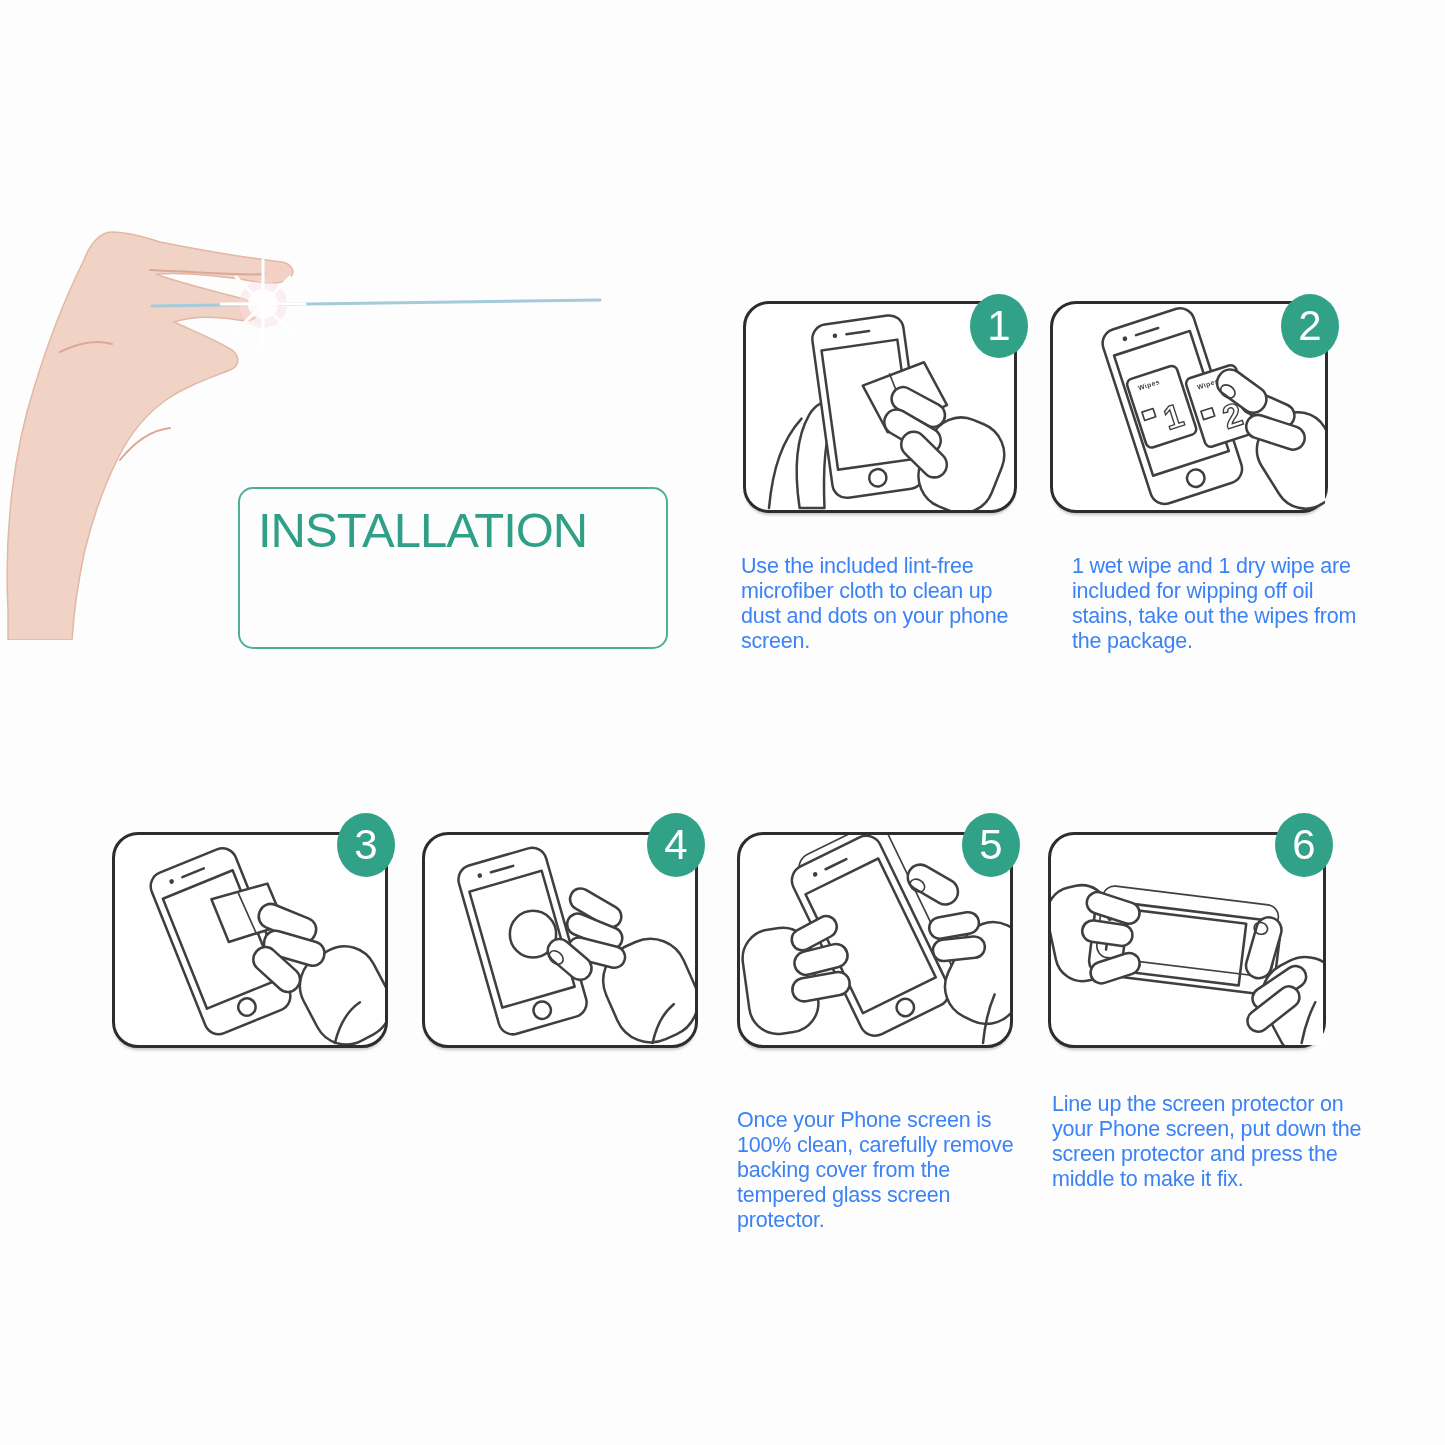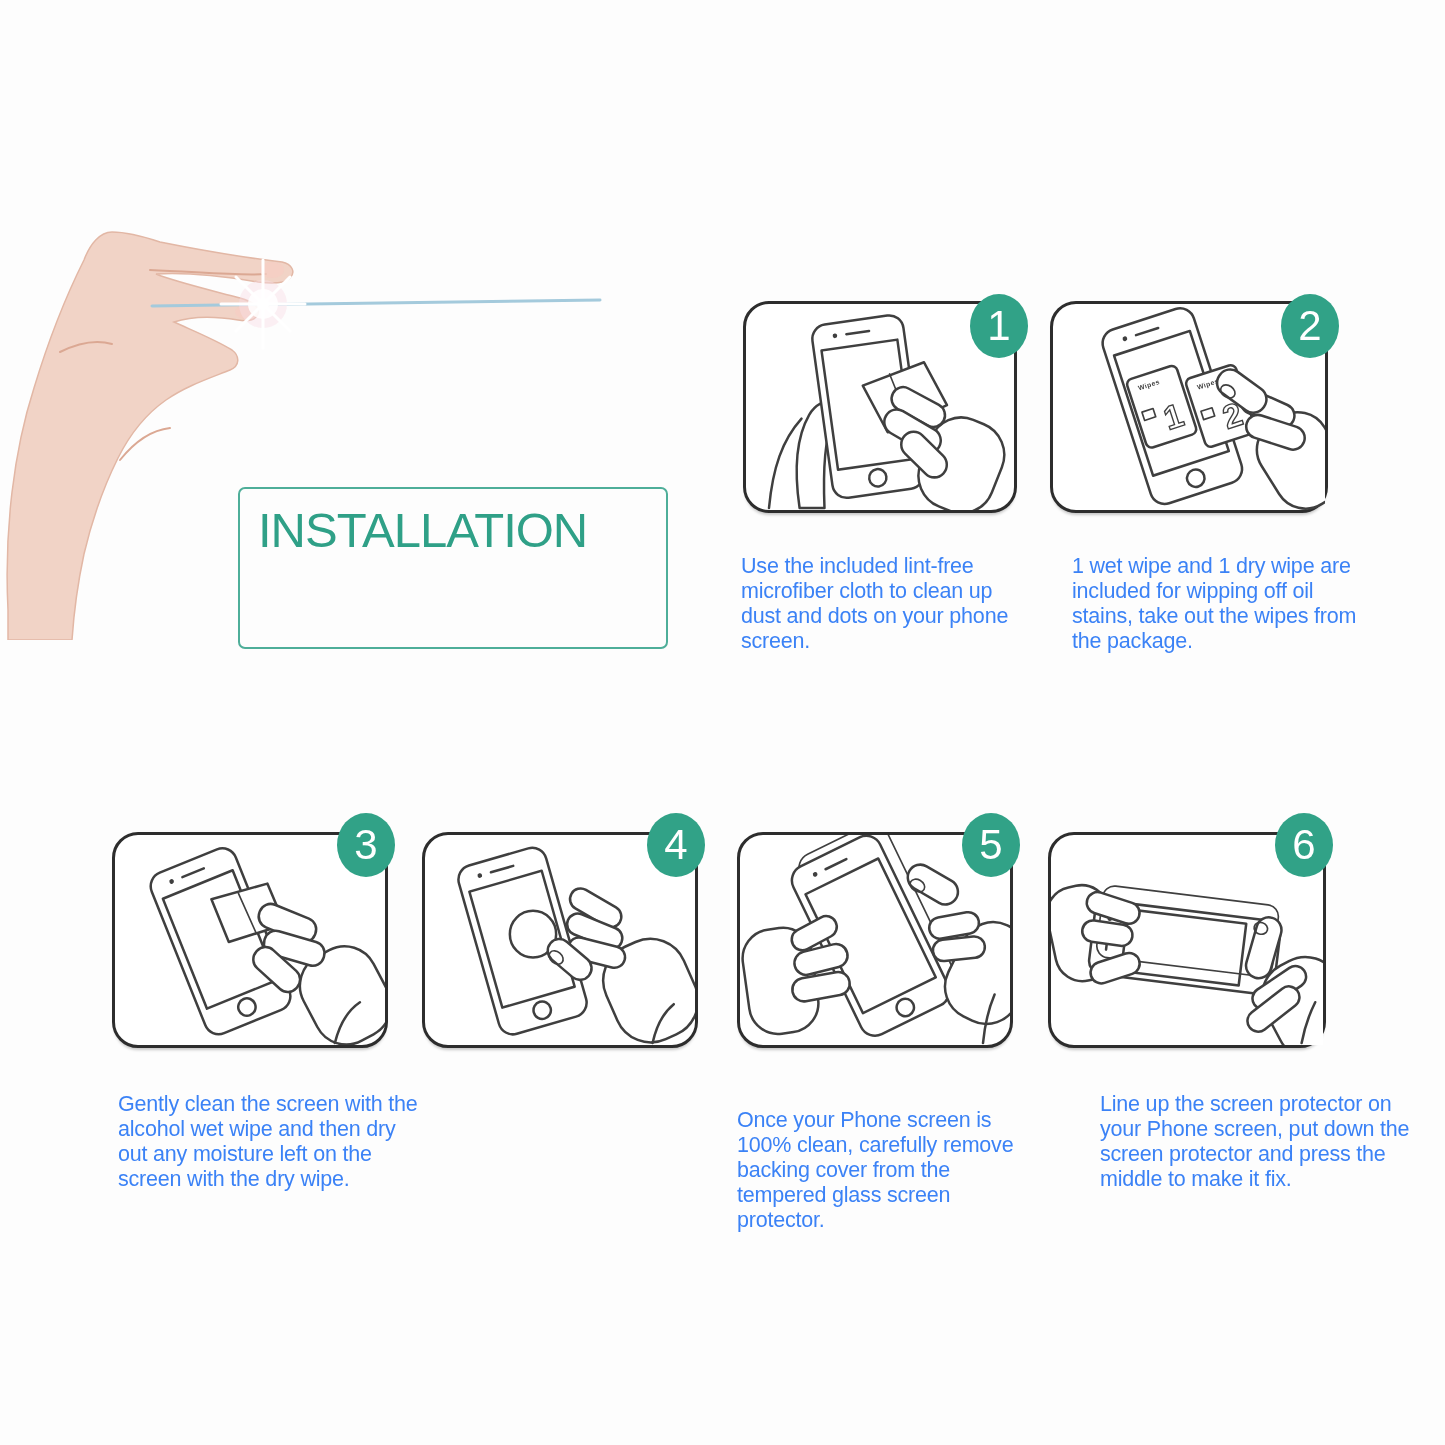--- a/index.html
+++ b/index.html
@@ -6,21 +6,21 @@
   .page{
     position:relative;width:1445px;height:1445px;margin:0 auto;
     background:#fdfdfd;overflow:hidden;
     font-family:"Liberation Sans",sans-serif;
   }
   
   .hero{position:absolute;left:0;top:140px;width:620px;height:500px;}
   
   .title-box{
     position:absolute;left:238px;top:487px;width:430px;height:162px;
-    border:2px solid rgba(47,160,135,.85);border-radius:7px;
+    border:2px solid rgba(47,160,135,.85);border-radius:15px;
     box-sizing:border-box;padding:12px 0 0 18px;background:transparent;
   }
   .title-line{
     display:block;font-size:49px;line-height:58px;letter-spacing:-1px;
     color:#2fa087;font-weight:400;white-space:nowrap;
   }
   
   .panel{
     position:absolute;background:#fff;border:3px solid #2d2d2d;border-radius:26px;
     box-sizing:border-box;box-shadow:0 4px 3px -2px rgba(0,0,0,.22);
@@ -51,21 +51,21 @@
   
   .caption{
     position:absolute;margin:0;color:#3b82f6;font-weight:400;
     font-size:21.5px;line-height:25px;letter-spacing:-0.2px;
   }
   .cap-1{left:741px; top:554px;width:292px;}
   .cap-2{left:1072px;top:554px;width:290px;}
   .cap-3{left:118px; top:1092px;width:306px;}
   .cap-4{left:424px; top:1092px;width:308px;}
   .cap-5{left:737px; top:1092px;width:302px;margin-top:16px;}
-  .cap-6{left:1052px;top:1092px;width:320px;margin-left:48px;}
+  .cap-6{left:1052px;top:1092px;width:320px;}
   
   .hero .skin{fill:#f1d3c6;stroke:#e2b7a5;stroke-width:1.5;}
   .hero .crease{fill:none;stroke:#dba893;stroke-width:2;stroke-linecap:round;}
   .hero .glass{stroke:#a4cadc;stroke-width:3;stroke-linecap:round;fill:none;}
   .hero .ray{stroke:#ffffff;stroke-width:3;stroke-linecap:round;}
 </style>
 </head>
 <body>
 
 <div class="page">
@@ -288,17 +288,16 @@
         <ellipse class="thin" cx="216" cy="96" rx="7" ry="6" transform="rotate(16 216 96)"></ellipse>
         <rect class="wf" x="204" y="146" width="62" height="22" rx="11" transform="rotate(-34 235 157)"></rect>
         <rect class="wf" x="198" y="168" width="62" height="22" rx="11" transform="rotate(-38 229 179)"></rect>
         <path class="ln" d="M258,214 C261,198 266,184 272,172"></path>
       </g>
     </svg>
   </div>
 
   <p class="caption cap-1">Use the included lint-free microfiber cloth to clean up dust and dots on your phone screen.</p>
   <p class="caption cap-2">1 wet wipe and 1 dry wipe are included for wipping off oil stains, take out the wipes from the package.</p>
-  <p class="caption cap-3">Gently clean the screen with the alcohol wet wipe and then dry out any moisture left on the screen with the dry wipe.</p>
   <p class="caption cap-5">Once your Phone screen is 100% clean, carefully remove backing cover from the tempered glass screen protector.</p>
   <p class="caption cap-6">Line up the screen protector on your Phone screen, put down the screen protector and press the middle to make it fix.</p>
 
 </div>
 
 </body></html>

